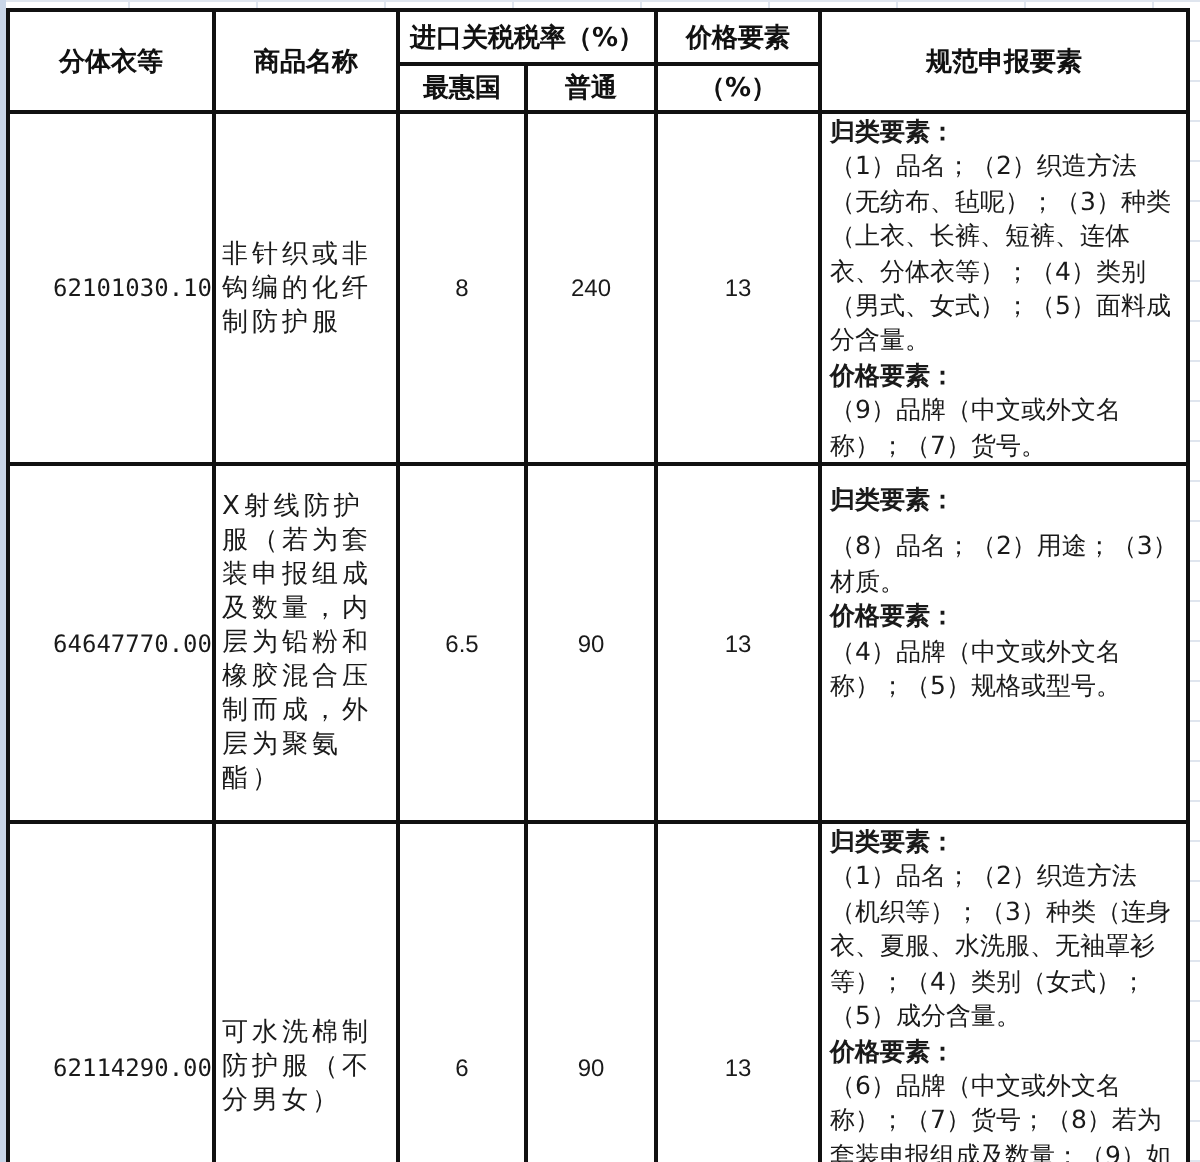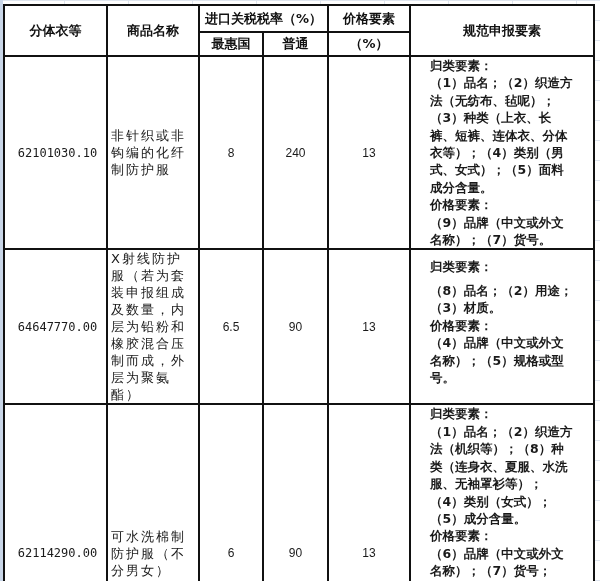--- a/index.html
+++ b/index.html
@@ -49,52 +49,51 @@
       font-weight: bold;
       font-size: 13px;
       text-align: center;
       color: #111;
     }
     .h-top { height: 27px; }
     .h-bot { height: 24px; }
     .code {
       font-family: "DejaVu Sans Mono", "Liberation Mono", monospace;
       font-size: 12px;
-      text-align: center;
+      text-align: right;
       padding-left: 4px !important;
       letter-spacing: 0px;
     }
     .name {
       font-size: 13px;
       line-height: 17px;
       text-align: left;
-      padding: 0 3px !important;
+      padding: 12px 3px !important;
       letter-spacing: 2px;
       word-break: break-all;
     }
     .num {
       font-family: "Liberation Sans", sans-serif;
       font-size: 12px;
       text-align: center;
     }
     .req {
       font-size: 12.5px;
       line-height: 17.4px;
       text-align: left;
-      padding: 0 19px !important;
+      padding: 0 4px !important;
       vertical-align: top !important;
       word-break: break-all;
     }
     .req .sect {
       font-weight: bold;
       display: block;
     }
     .req .body {
       display: block;
-      font-weight: bold;
     }
     .row1 { height: 158px; }
     .row2 { height: 110px; }
     .row3 { height: 240px; }
     .row2 .req { padding-top: 8px !important; }
     .row2 .req .gap { display:block; height: 6px; }
   </style>
 </head>
 <body>
 
@@ -153,19 +152,19 @@
       </td>
     </tr>
     <tr class="row3">
       <td class="code">62114290.00</td>
       <td class="name">可水洗棉制防护服（不分男女）</td>
       <td class="num">6</td>
       <td class="num">90</td>
       <td class="num">13</td>
       <td class="req">
         <span class="sect">归类要素：</span>
-        <span class="body">（1）品名；（2）织造方法（机织等）；（8）种类（连身衣、夏服、水洗服、无袖罩衫等）；（4）类别（女式）；（5）成分含量。</span>
+        <span class="body">（1）品名；（2）织造方法（机织等）；（3）种类（连身衣、夏服、水洗服、无袖罩衫等）；（4）类别（女式）；（5）成分含量。</span>
         <span class="sect">价格要素：</span>
         <span class="body">（6）品牌（中文或外文名称）；（7）货号；（8）若为套装申报组成及数量；（9）如为上衣类服装申报是否开襟；（10）如为上衣类服装申报是否有拉链；（11）如为上衣类服装申报是否有衬里或夹层。</span>
       </td>
     </tr>
   </tbody>
 </table>
 
 </body></html>

